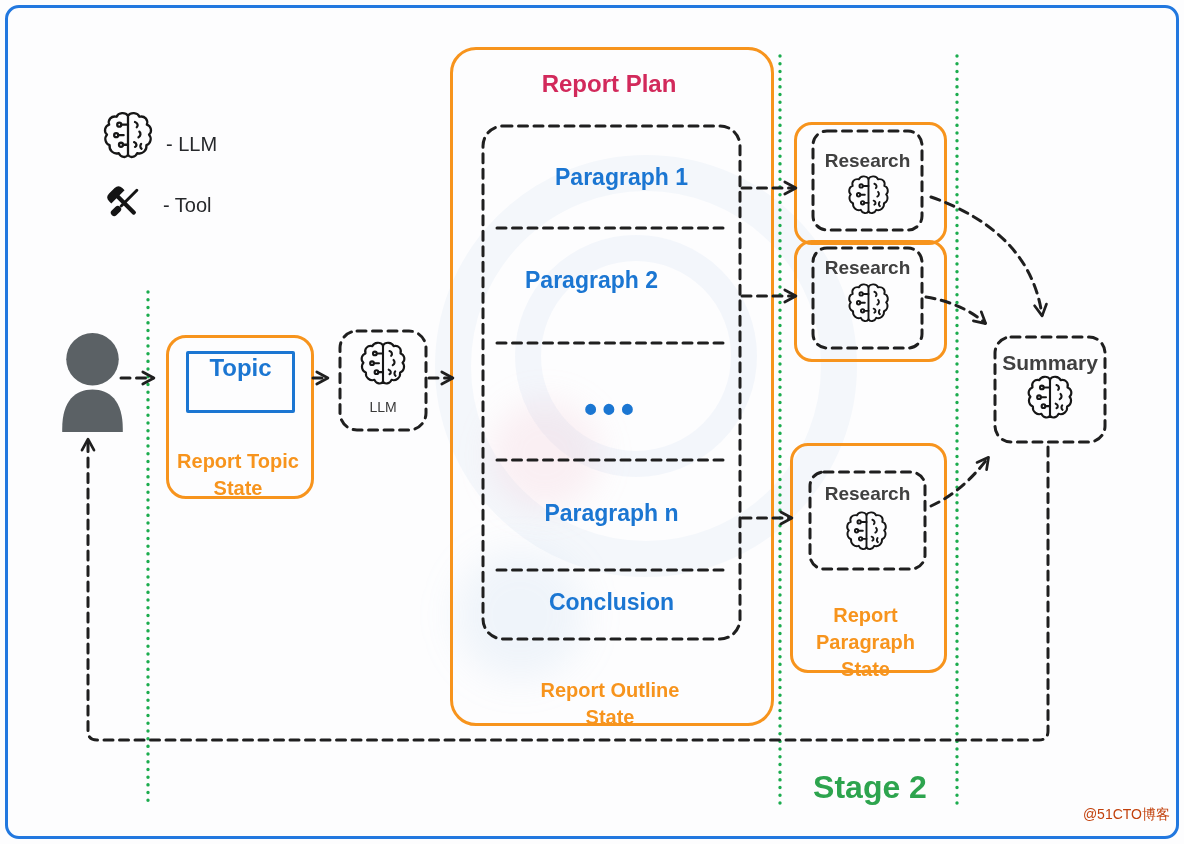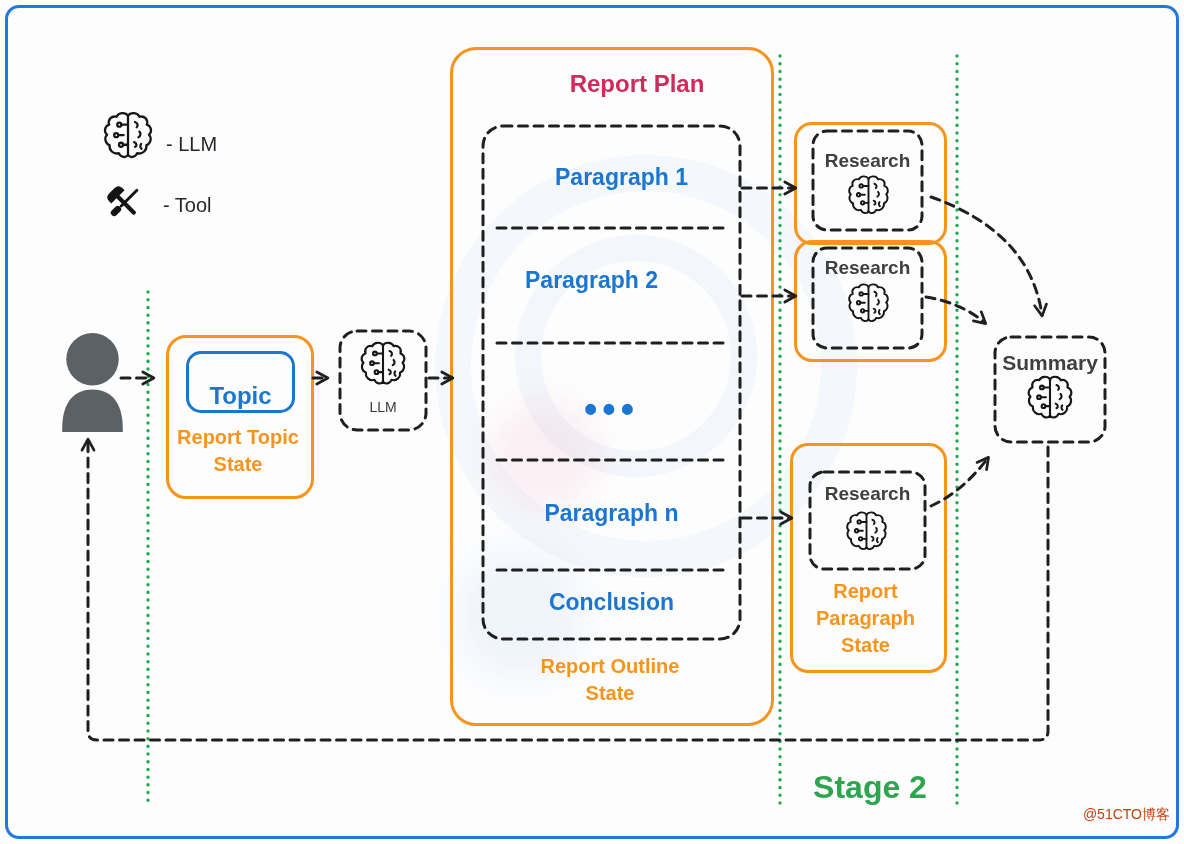--- a/index.html
+++ b/index.html
@@ -27,30 +27,30 @@
   .credit{position:absolute;left:1010px;top:806px;width:160px;text-align:right;
     font-size:14px;color:#c2410c;z-index:7;}
   
   .ob{position:absolute;border:3px solid #F7941D;background:transparent;z-index:1;}
   .box-topic-state{left:166px;top:335px;width:142px;height:158px;border-radius:20px;}
   .box-plan{left:450px;top:47px;width:318px;height:673px;border-radius:26px;}
   .box-r1{left:794px;top:122px;width:147px;height:117px;border-radius:18px;}
   .box-r2{left:794px;top:240px;width:147px;height:116px;border-radius:18px;}
   .box-r3{left:790px;top:443px;width:151px;height:224px;border-radius:18px;}
   .box-topic{position:absolute;left:186px;top:351px;width:103px;height:56px;border:3px solid #1B76D2;
-    border-radius:15px;z-index:1;display:flex;align-items:flex-end;justify-content:center;}
+    border-radius:2px;z-index:1;display:flex;align-items:flex-start;justify-content:center;}
   
   .overlay{position:absolute;left:0;top:0;z-index:2;}
   
   .lbl{position:absolute;z-index:3;text-align:center;line-height:1.35;}
   .t-legend{font-size:20px;color:#26282b;text-align:right;}
   .t-topic{font-size:24px;font-weight:600;color:#1B76D2;}
-  .t-orange{font-size:20px;font-weight:600;color:#F7941D;}
+  .t-orange{font-size:20px;font-weight:600;color:#F7941D;margin-top:24px;}
   .t-llm{font-size:14px;color:#3a3a3a;}
-  .t-plan-title{font-size:24px;font-weight:700;color:#D2295B;margin-left:28px;}
+  .t-plan-title{font-size:24px;font-weight:700;color:#D2295B;}
   .t-row{font-size:23px;font-weight:600;color:#1B76D2;}
   .t-dots{font-size:38px;font-weight:700;color:#1B76D2;letter-spacing:5px;}
   .t-purple{font-size:19px;font-weight:600;color:#404040;}
   .t-stage{font-size:32px;font-weight:600;color:#2DA44E;}
 </style>
 </head>
 <body>
 
 <div class="canvas">
 

